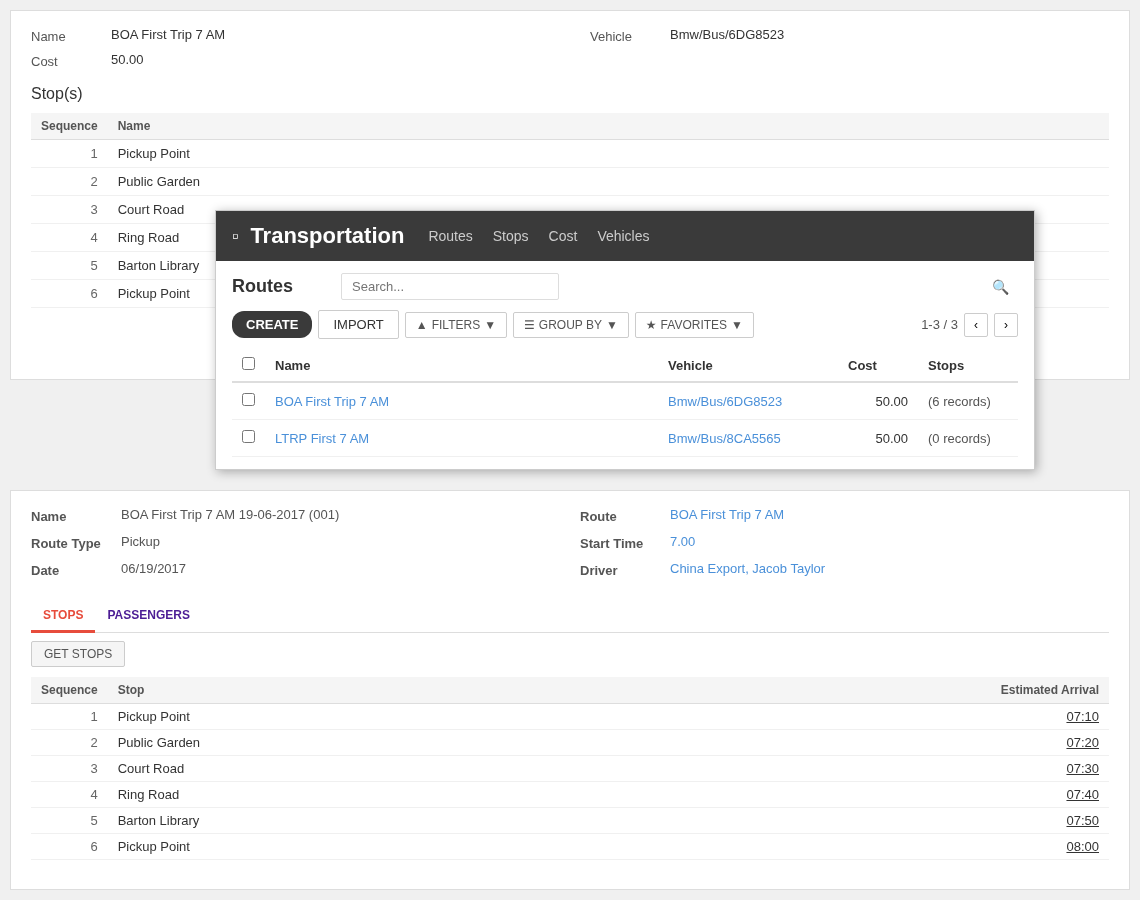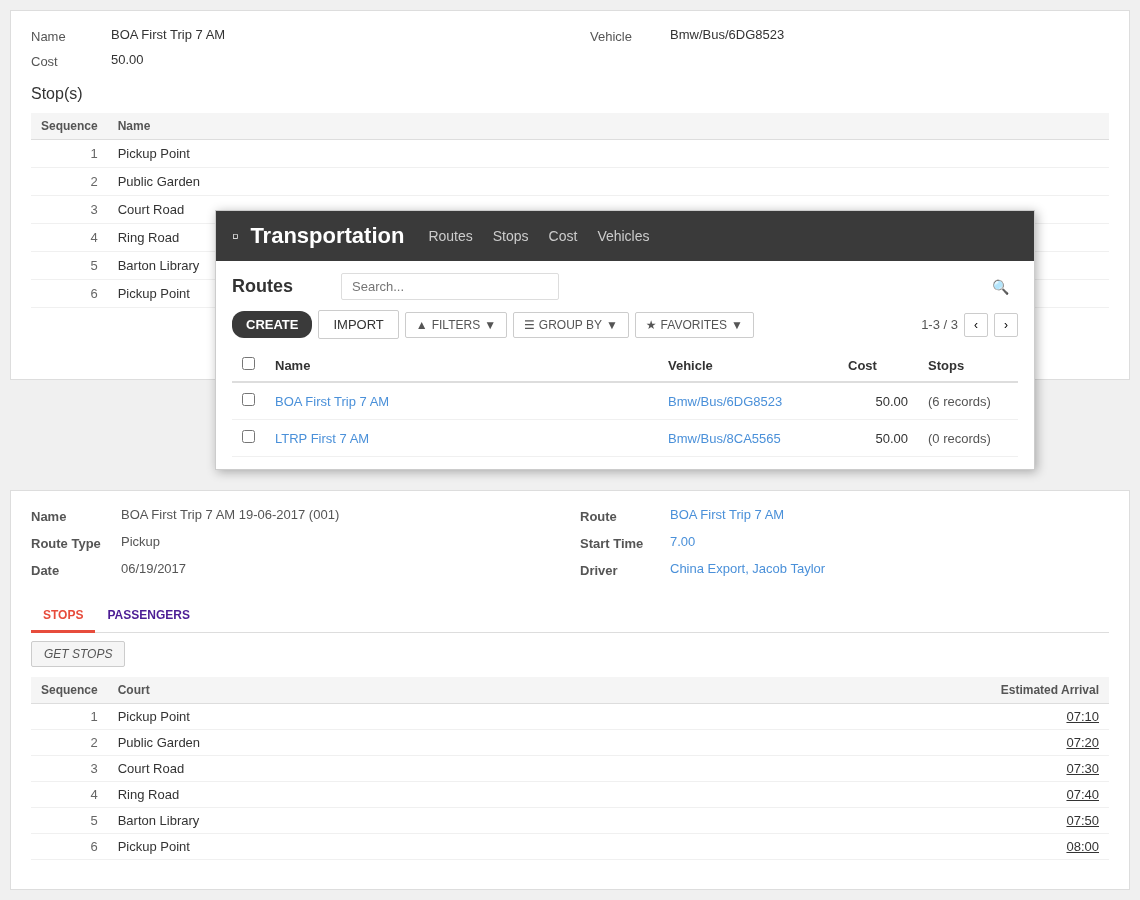--- a/index.html
+++ b/index.html
@@ -52,21 +52,20 @@
 
     .get-stops-btn {
       background: #f5f5f5;
       border: 1px solid #ccc;
       padding: 5px 12px;
       font-size: 12px;
       color: #555;
       cursor: pointer;
       margin-bottom: 10px;
       border-radius: 2px;
-      font-style: italic;
     }
 
     .stops-table2 { width: 100%; border-collapse: collapse; }
     .stops-table2 th { background: #f5f5f5; border-bottom: 1px solid #ddd; padding: 6px 10px; text-align: left; font-size: 12px; color: #555; font-weight: bold; }
     .stops-table2 th:last-child { text-align: right; }
     .stops-table2 td { padding: 5px 10px; border-bottom: 1px solid #f0f0f0; font-size: 13px; color: #333; }
     .stops-table2 td:first-child { text-align: right; color: #666; width: 60px; }
     .stops-table2 td:last-child { text-align: right; color: #333; text-decoration: underline; }
 
     
@@ -280,21 +279,21 @@
     <div class="tab-item active">STOPS</div>
     <div class="tab-item">PASSENGERS</div>
   </div>
 
   <button class="get-stops-btn">GET STOPS</button>
 
   <table class="stops-table2">
     <thead>
       <tr>
         <th>Sequence</th>
-        <th>Court</th>
+        <th>Stop</th>
         <th>Estimated Arrival</th>
       </tr>
     </thead>
     <tbody id="bottom-stops-body">
     <tr>
           <td>1</td>
           <td>Pickup Point</td>
           <td>07:10</td>
         </tr>
         <tr>

